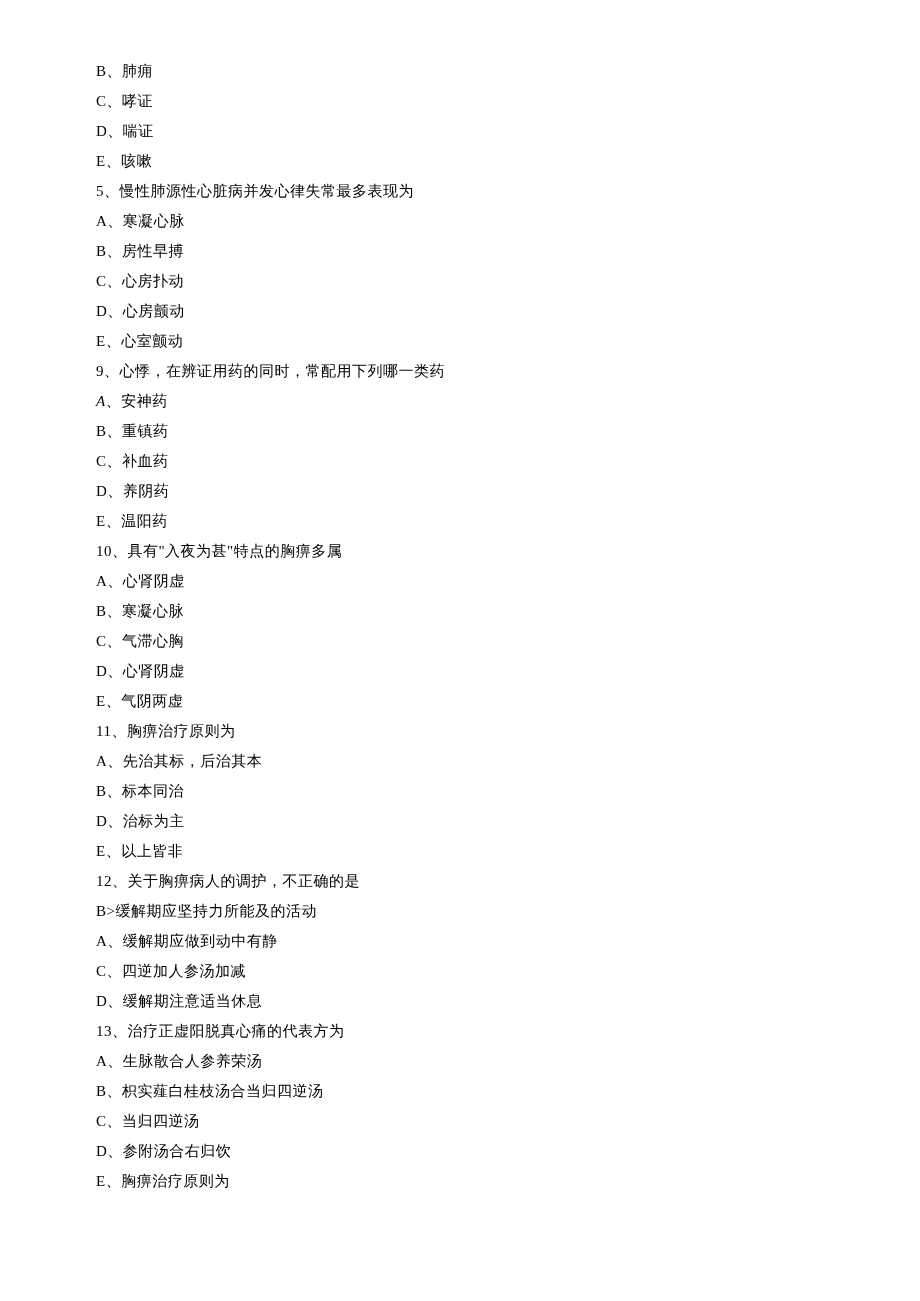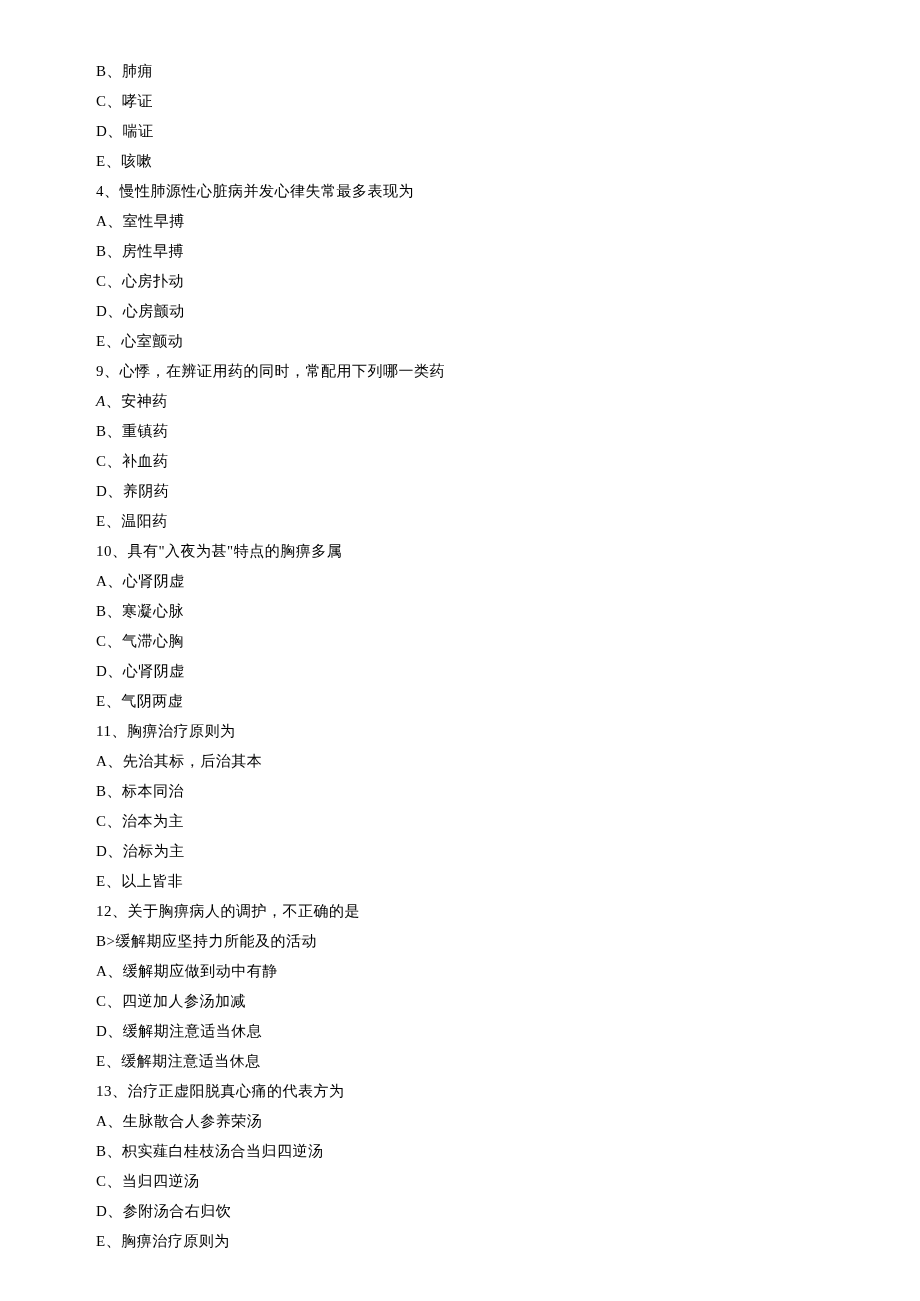--- a/index.html
+++ b/index.html
@@ -28,49 +28,47 @@
   }
 </style>
 </head>
 <body>
 
 <div class="page" id="page">
     <div class="line">B、肺痈</div>
     <div class="line">C、哮证</div>
     <div class="line">D、喘证</div>
     <div class="line">E、咳嗽</div>
-    <div class="line">4、慢性肺源性心脏病并发心律失常最多表现为</div>
-    <div class="line">A、室性早搏</div>
+    <div class="line">5、慢性肺源性心脏病并发心律失常最多表现为</div>
+    <div class="line">A、寒凝心脉</div>
     <div class="line">B、房性早搏</div>
     <div class="line">C、心房扑动</div>
     <div class="line">D、心房颤动</div>
     <div class="line">E、心室颤动</div>
     <div class="line">9、心悸，在辨证用药的同时，常配用下列哪一类药</div>
     <div class="line"><span class="italic-a">A</span><span>、安神药</span></div>
     <div class="line">B、重镇药</div>
     <div class="line">C、补血药</div>
     <div class="line">D、养阴药</div>
     <div class="line">E、温阳药</div>
     <div class="line">10、具有"入夜为甚"特点的胸痹多属</div>
     <div class="line">A、心肾阴虚</div>
     <div class="line">B、寒凝心脉</div>
     <div class="line">C、气滞心胸</div>
     <div class="line">D、心肾阴虚</div>
     <div class="line">E、气阴两虚</div>
     <div class="line">11、胸痹治疗原则为</div>
     <div class="line">A、先治其标，后治其本</div>
     <div class="line">B、标本同治</div>
-    <div class="line">C、治本为主</div>
     <div class="line">D、治标为主</div>
     <div class="line">E、以上皆非</div>
     <div class="line">12、关于胸痹病人的调护，不正确的是</div>
     <div class="line">B&gt;缓解期应坚持力所能及的活动</div>
     <div class="line">A、缓解期应做到动中有静</div>
     <div class="line">C、四逆加人参汤加减</div>
     <div class="line">D、缓解期注意适当休息</div>
-    <div class="line">E、缓解期注意适当休息</div>
     <div class="line">13、治疗正虚阳脱真心痛的代表方为</div>
     <div class="line">A、生脉散合人参养荣汤</div>
     <div class="line">B、枳实薤白桂枝汤合当归四逆汤</div>
     <div class="line">C、当归四逆汤</div>
     <div class="line">D、参附汤合右归饮</div>
     <div class="line">E、胸痹治疗原则为</div>
   </div>
 
 </body></html>

